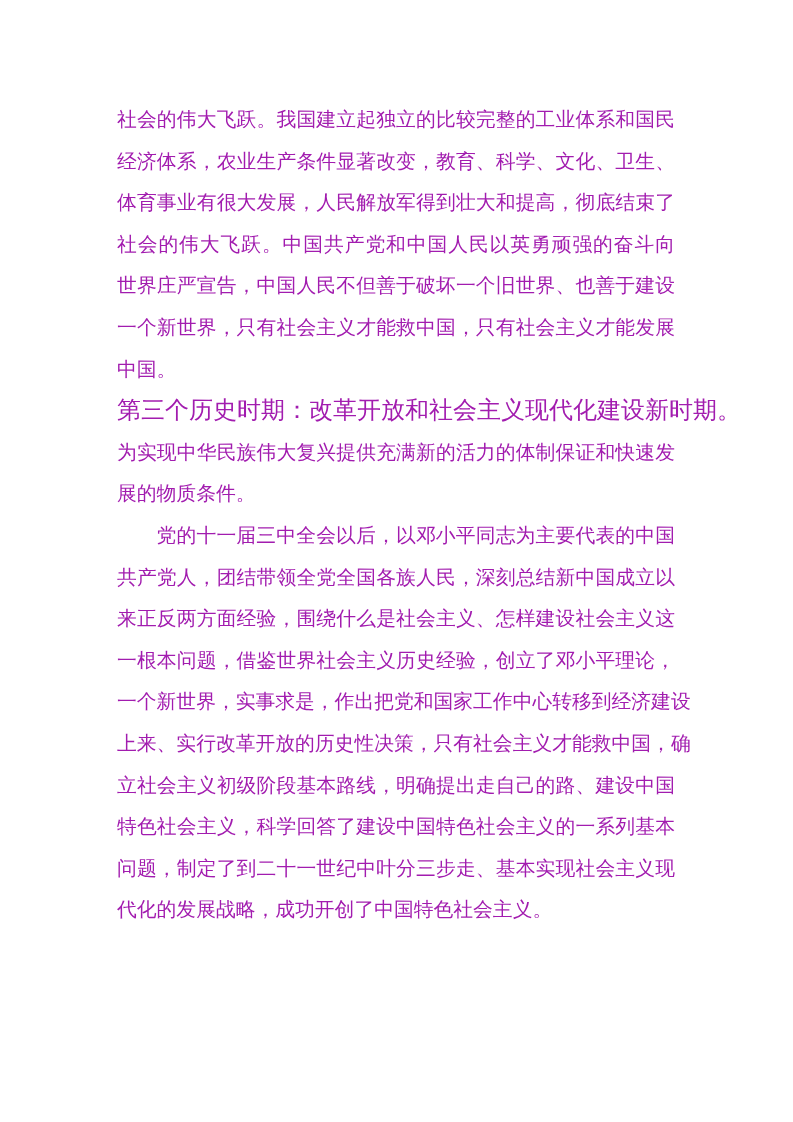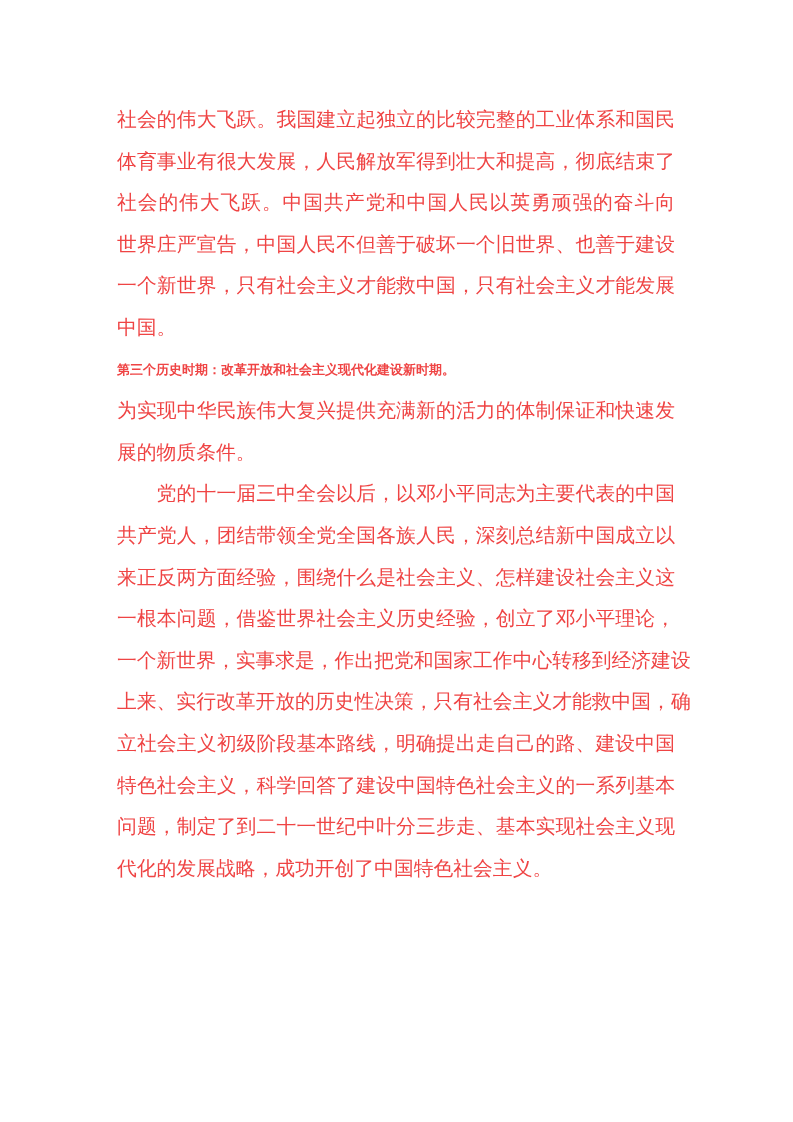--- a/index.html
+++ b/index.html
@@ -7,21 +7,21 @@
     padding: 0;
     background: #ffffff;
   }
   .page {
     position: relative;
     width: 793px;
     height: 1122px;
     background: #ffffff;
     overflow: hidden;
     font-family: "Liberation Serif", "DejaVu Serif", serif;
-    color: #ef4444;
+    color: #a21caf;
   }
   .text-block {
     position: absolute;
     left: 117px;
     top: 99px;
     width: 558px;
   }
   .line {
     height: 41.6px;
     line-height: 41.6px;
@@ -31,31 +31,32 @@
   }
   .line.flush {
     text-align: justify;
     text-align-last: justify;
     text-justify: inter-character;
   }
   .line.indent {
     text-indent: 39.6px;
   }
   .block.heading .line {
-    font-weight: bold;
-    font-size: 13px;
+    font-weight: normal;
+    font-size: 24px;
   }
 </style>
 </head>
 <body>
 
 <div class="page">
   <div class="text-block">
       <div class="block paragraph">
         <div class="line flush">社会的伟大飞跃。我国建立起独立的比较完整的工业体系和国民</div>
+        <div class="line flush">经济体系，农业生产条件显著改变，教育、科学、文化、卫生、</div>
         <div class="line flush">体育事业有很大发展，人民解放军得到壮大和提高，彻底结束了</div>
         <div class="line flush">社会的伟大飞跃。中国共产党和中国人民以英勇顽强的奋斗向</div>
         <div class="line flush">世界庄严宣告，中国人民不但善于破坏一个旧世界、也善于建设</div>
         <div class="line flush">一个新世界，只有社会主义才能救中国，只有社会主义才能发展</div>
         <div class="line">中国。</div>
       </div>
       <div class="block heading">
         <div class="line">第三个历史时期：改革开放和社会主义现代化建设新时期。</div>
       </div>
       <div class="block paragraph">

